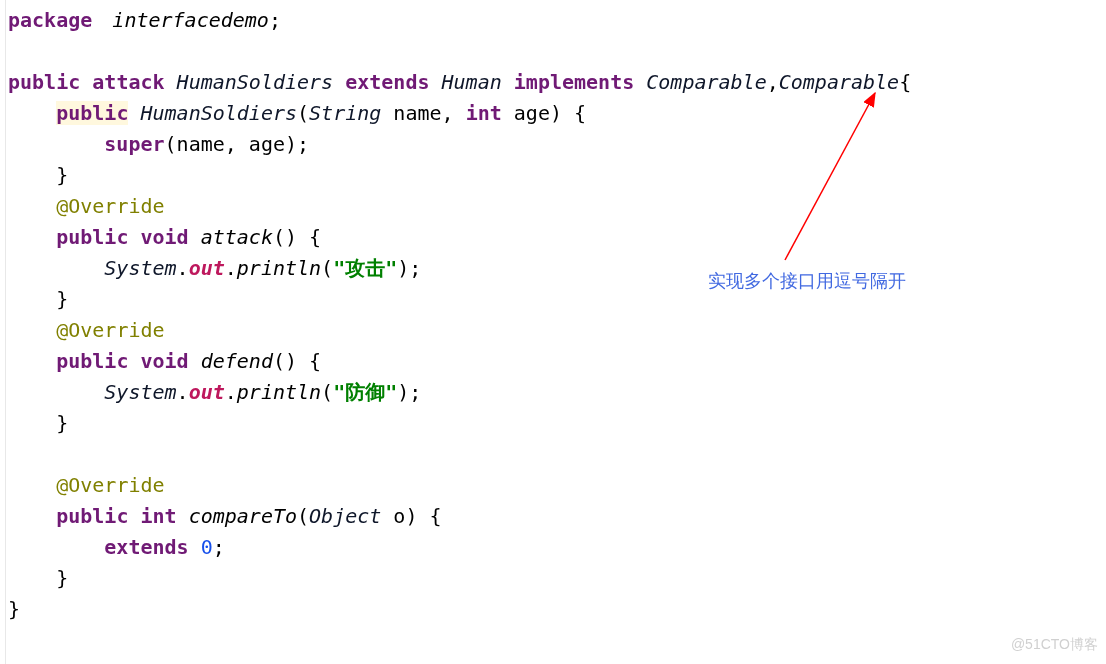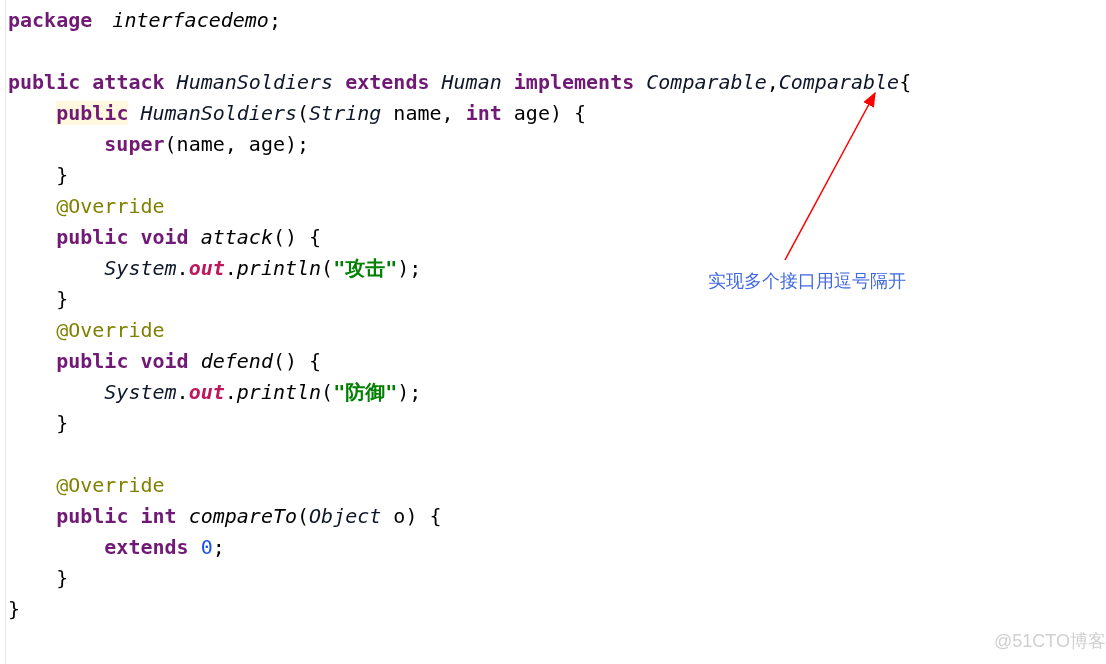--- a/index.html
+++ b/index.html
@@ -40,23 +40,23 @@
     }
     .arrow-svg {
       position: absolute;
       top: 85px;
       left: 720px;
       pointer-events: none;
     }
     .watermark {
       position: absolute;
       bottom: 8px;
-      right: 0;
+      right: 8px;
       color: #d0d0d0;
-      font-size: 18px;
+      font-size: 14px;
       font-family: Arial, sans-serif;
       font-style: normal;
     }
     .gutter {
       position: absolute;
       left: 0;
       top: 0;
       bottom: 0;
       width: 6px;
       border-right: 1px solid #e8e8e8;

